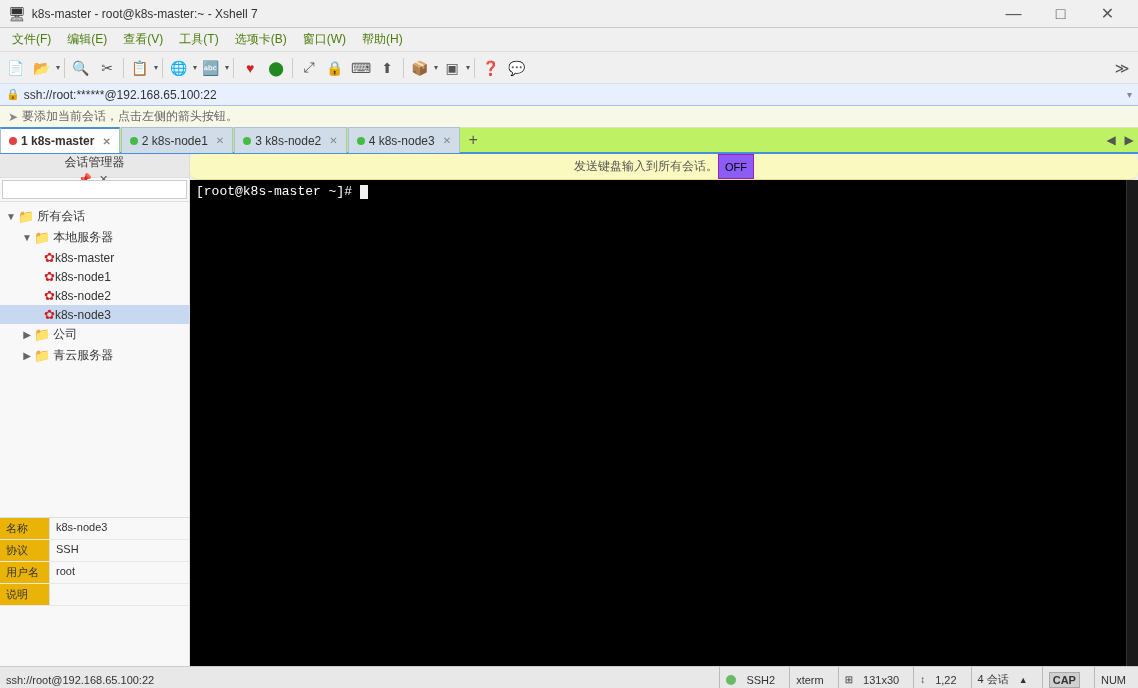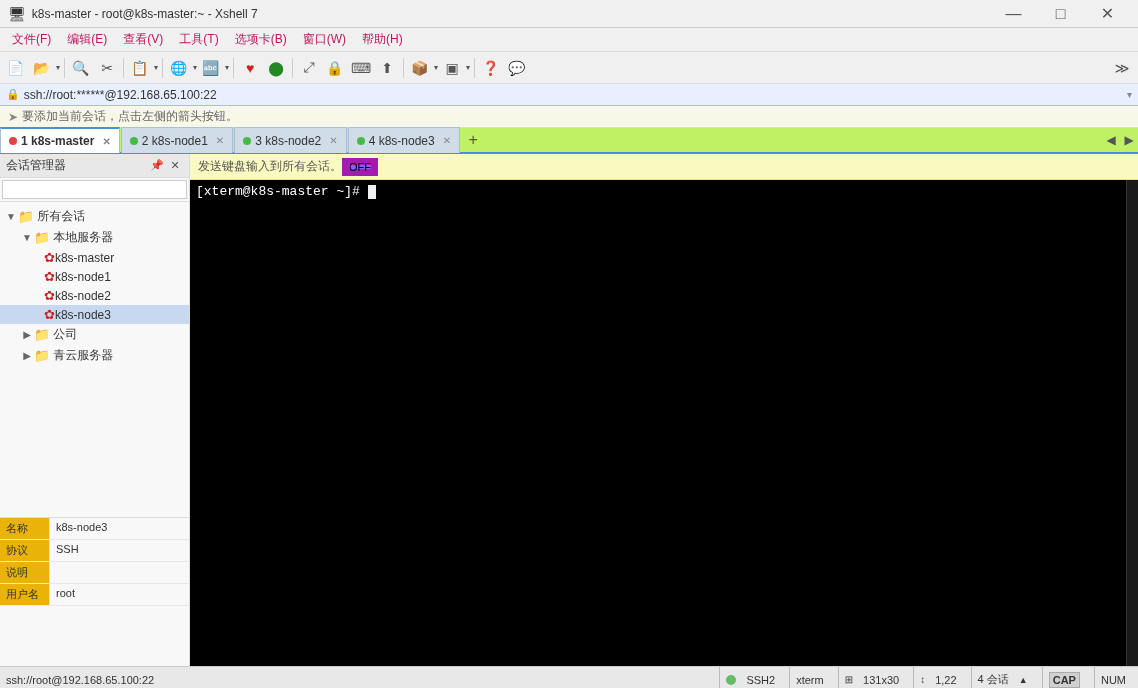--- a/index.html
+++ b/index.html
@@ -6,21 +6,21 @@
     body { width: 1138px; height: 688px; font-family: 'Microsoft YaHei', SimSun, sans-serif; font-size: 12px; background: #f0f0f0; overflow: hidden; user-select: none; }
 
     
     #title-bar { display: flex; align-items: center; justify-content: space-between; height: 28px; background: #f0f0f0; padding: 0 8px; border-bottom: 1px solid #ccc; }
     #title-bar-left { display: flex; align-items: center; gap: 6px; font-size: 12px; color: #333; }
     #title-bar-controls { display: flex; gap: 2px; }
     .title-btn { width: 45px; height: 28px; border: none; background: transparent; cursor: pointer; font-size: 16px; color: #555; display: flex; align-items: center; justify-content: center; }
 
     
     #menu-bar { display: flex; align-items: center; height: 24px; background: #f0f0f0; padding: 0 4px; border-bottom: 1px solid #ddd; }
-    .menu-item { padding: 2px 8px; cursor: pointer; font-size: 12px; color: #be185d; }
+    .menu-item { padding: 2px 8px; cursor: pointer; font-size: 12px; color: #4d7c0f; }
 
     
     #toolbar { display: flex; align-items: center; height: 32px; background: #f0f0f0; padding: 2px 4px; border-bottom: 1px solid #ddd; gap: 2px; }
     .tb-btn { width: 24px; height: 24px; border: 1px solid transparent; background: transparent; cursor: pointer; display: flex; align-items: center; justify-content: center; font-size: 14px; color: #555; border-radius: 2px; }
     .tb-sep { width: 1px; height: 20px; background: #ccc; margin: 0 2px; }
     .tb-arrow { font-size: 8px; color: #555; }
 
     
     #address-bar { display: flex; align-items: center; height: 22px; background: #e8f0ff; border-bottom: 1px solid #aac0e0; padding: 0 6px; font-size: 12px; color: #333; }
     #address-bar .lock-icon { color: #888; margin-right: 4px; font-size: 11px; }
@@ -38,21 +38,21 @@
     .tab .close-x { font-size: 10px; color: #888; margin-left: 4px; cursor: pointer; }
     .tab-add { width: 24px; height: 26px; display: flex; align-items: center; justify-content: center; cursor: pointer; font-size: 16px; color: #555; }
     .tab-nav { display: flex; align-items: center; margin-left: auto; }
     .tab-nav-btn { width: 18px; height: 26px; display: flex; align-items: center; justify-content: center; cursor: pointer; color: #555; font-size: 12px; }
 
     
     #content-area { display: flex; flex: 1; }
 
     
     #sidebar { width: 190px; background: #f8f8f8; border-right: 1px solid #ddd; display: flex; flex-direction: column; }
-    #sidebar-header { display: flex; align-items: center; justify-content: space-between; height: 24px; background: #e8e8e8; padding: 0 6px; font-size: 12px; color: #333; border-bottom: 1px solid #ddd; }
+    #sidebar-header { display: flex; align-items: center; justify-content: space-between; height: 24px; background: #e8e8e8; padding: 0 6px; font-size: 12px; color: #333; border-bottom: 1px solid #ddd; flex-direction: column; }
     #sidebar-header-actions { display: flex; gap: 2px; }
     .sidebar-action-btn { width: 16px; height: 16px; cursor: pointer; display: flex; align-items: center; justify-content: center; color: #555; font-size: 11px; }
     #sidebar-search { height: 24px; padding: 2px; border-bottom: 1px solid #ddd; }
     #sidebar-search input { width: 100%; height: 100%; border: 1px solid #ccc; background: #fff; font-size: 11px; padding: 0 4px; outline: none; }
     #tree { flex: 1; overflow-y: auto; padding: 4px 0; }
     .tree-item { display: flex; align-items: center; padding: 2px 4px; cursor: pointer; font-size: 12px; color: #333; }
     .tree-item.selected { background: #c8d8f0; }
     .tree-indent { width: 16px; flex-shrink: 0; }
     .tree-expand { width: 14px; flex-shrink: 0; display: flex; align-items: center; justify-content: center; font-size: 10px; color: #666; }
     .tree-icon { margin-right: 3px; font-size: 13px; }
@@ -61,23 +61,23 @@
     .tree-label { font-size: 12px; }
 
     
     #info-panel { border-top: 1px solid #ddd; background: #f8f8f8; }
     .info-row { display: flex; height: 22px; border-bottom: 1px solid #e8e8e8; }
     .info-label { width: 50px; padding: 3px 6px; font-size: 11px; color: #333; background: #eab308; border-right: 1px solid #ddd; flex-shrink: 0; }
     .info-value { padding: 3px 6px; font-size: 11px; color: #333; flex: 1; }
 
     
     #terminal-wrapper { flex: 1; display: flex; flex-direction: column; }
-    #send-all-bar { display: flex; align-items: center; justify-content: flex-start; height: 26px; background: #fafac0; border-bottom: 1px solid #e0e0a0; padding: 0 8px; }
+    #send-all-bar { display: flex; align-items: center; justify-content: center; height: 26px; background: #fafac0; border-bottom: 1px solid #e0e0a0; padding: 0 8px; border-radius: 8px; }
     #send-all-text { font-size: 12px; color: #555; }
-    #send-all-toggle { width: 36px; height: 18px; border: 7px solid #a21caf; background: #8b5cf6; cursor: pointer; font-size: 11px; display: flex; align-items: center; justify-content: center; }
+    #send-all-toggle { width: 36px; height: 25px; border: 1px solid #a21caf; background: #8b5cf6; cursor: pointer; font-size: 11px; display: flex; align-items: center; justify-content: center; }
     #terminal { flex: 1; background: #000000; color: #f0f0f0; font-family: 'Courier New', Consolas, monospace; font-size: 13px; padding: 4px 6px; overflow: hidden; position: relative; }
     #terminal-prompt { color: #ffffff; }
     .cursor { display: inline-block; width: 8px; height: 14px; background: #f0f0f0; vertical-align: bottom; animation: blink 1s step-end infinite; }
     @keyframes blink { 50% { opacity: 0; } }
 
     
     #terminal-scrollbar { width: 12px; background: #1a1a1a; border-left: 1px solid #333; }
 
     
     #status-bar { display: flex; align-items: center; height: 26px; background: #e8e8e8; border-top: 1px solid #ccc; padding: 0 6px; font-size: 11px; color: #333; gap: 8px; }
@@ -265,41 +265,41 @@
     <div id="info-panel">
       <div class="info-row">
         <div class="info-label">名称</div>
         <div class="info-value">k8s-node3</div>
       </div>
       <div class="info-row">
         <div class="info-label">协议</div>
         <div class="info-value">SSH</div>
       </div>
       <div class="info-row">
+        <div class="info-label">用户名</div>
+        <div class="info-value">root</div>
+      </div>
+      <div class="info-row">
         <div class="info-label">说明</div>
         <div class="info-value"></div>
-      </div>
-      <div class="info-row">
-        <div class="info-label">用户名</div>
-        <div class="info-value">root</div>
       </div>
       <div style="height:60px; background:#f8f8f8;"></div>
     </div>
   </div>
 
   <div id="terminal-wrapper">
 
     <div id="send-all-bar">
       <span id="send-all-text">发送键盘输入到所有会话。</span>
       <button id="send-all-toggle">OFF</button>
     </div>
 
     <div style="display:flex; flex:1; overflow:hidden;">
       <div id="terminal">
-        <span id="terminal-prompt">[xterm@k8s-master ~]# </span><span class="cursor"></span>
+        <span id="terminal-prompt">[root@k8s-master ~]# </span><span class="cursor"></span>
       </div>
       <div id="terminal-scrollbar"></div>
     </div>
   </div>
 </div>
 
 <div id="status-bar">
   <span id="status-bar-left">ssh://root@192.168.65.100:22</span>
   <div class="status-segment">
     <span class="status-green-dot"></span>

